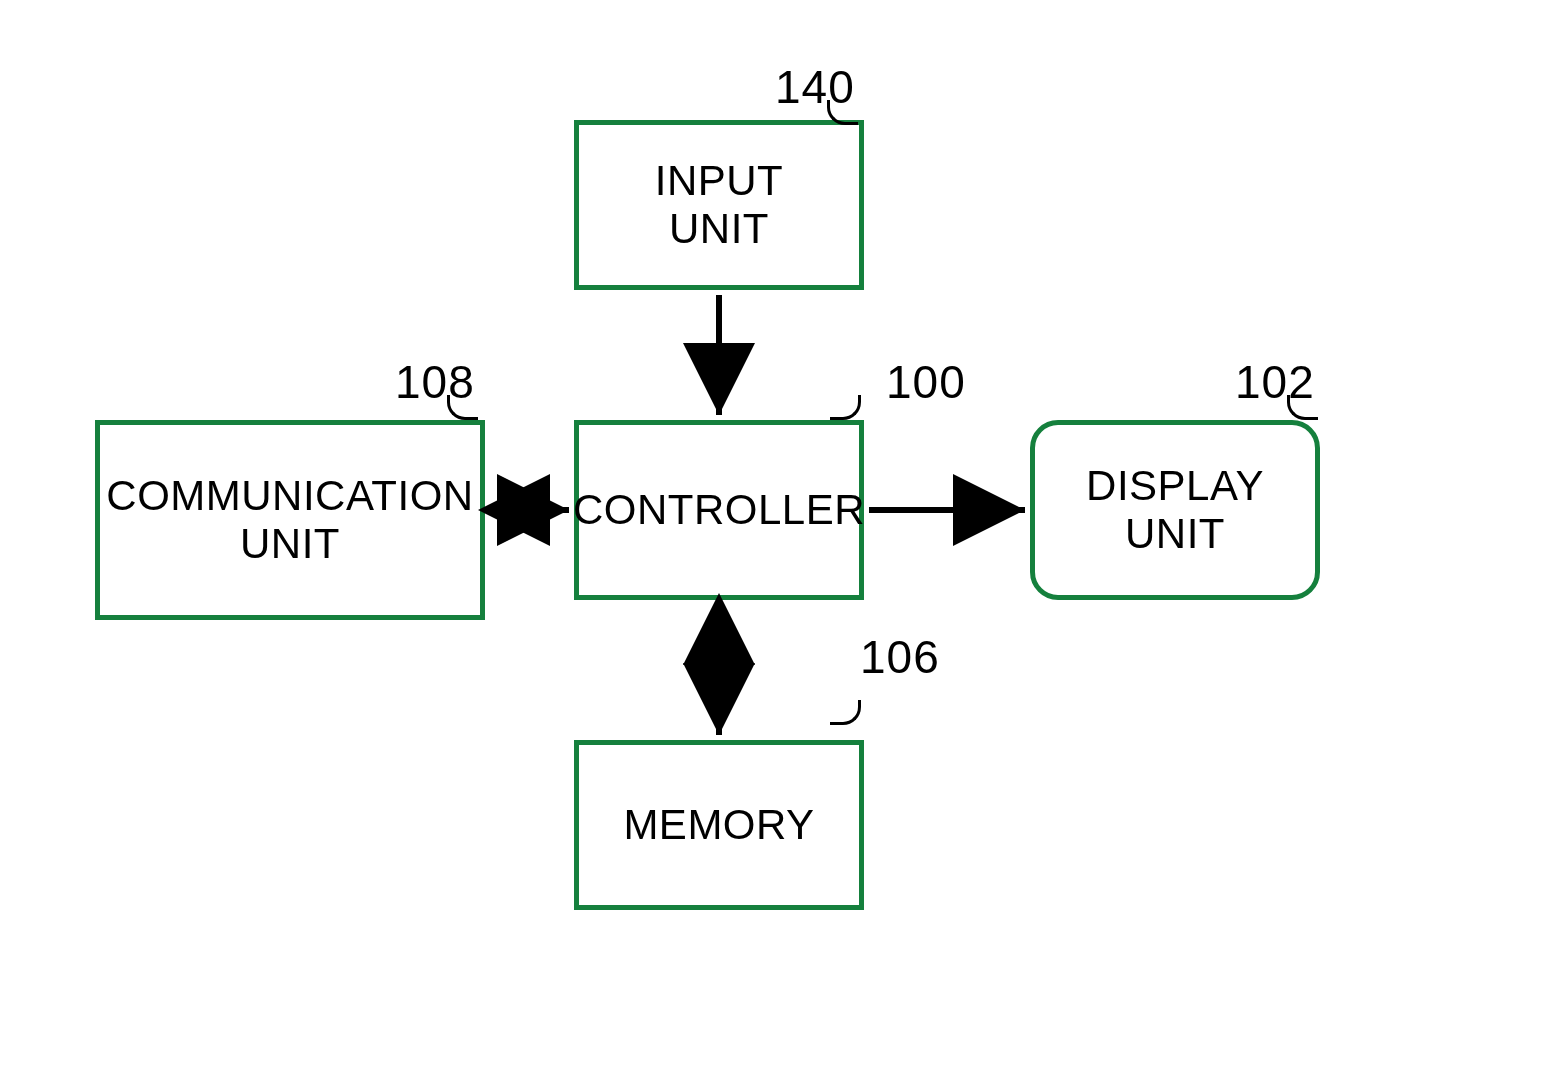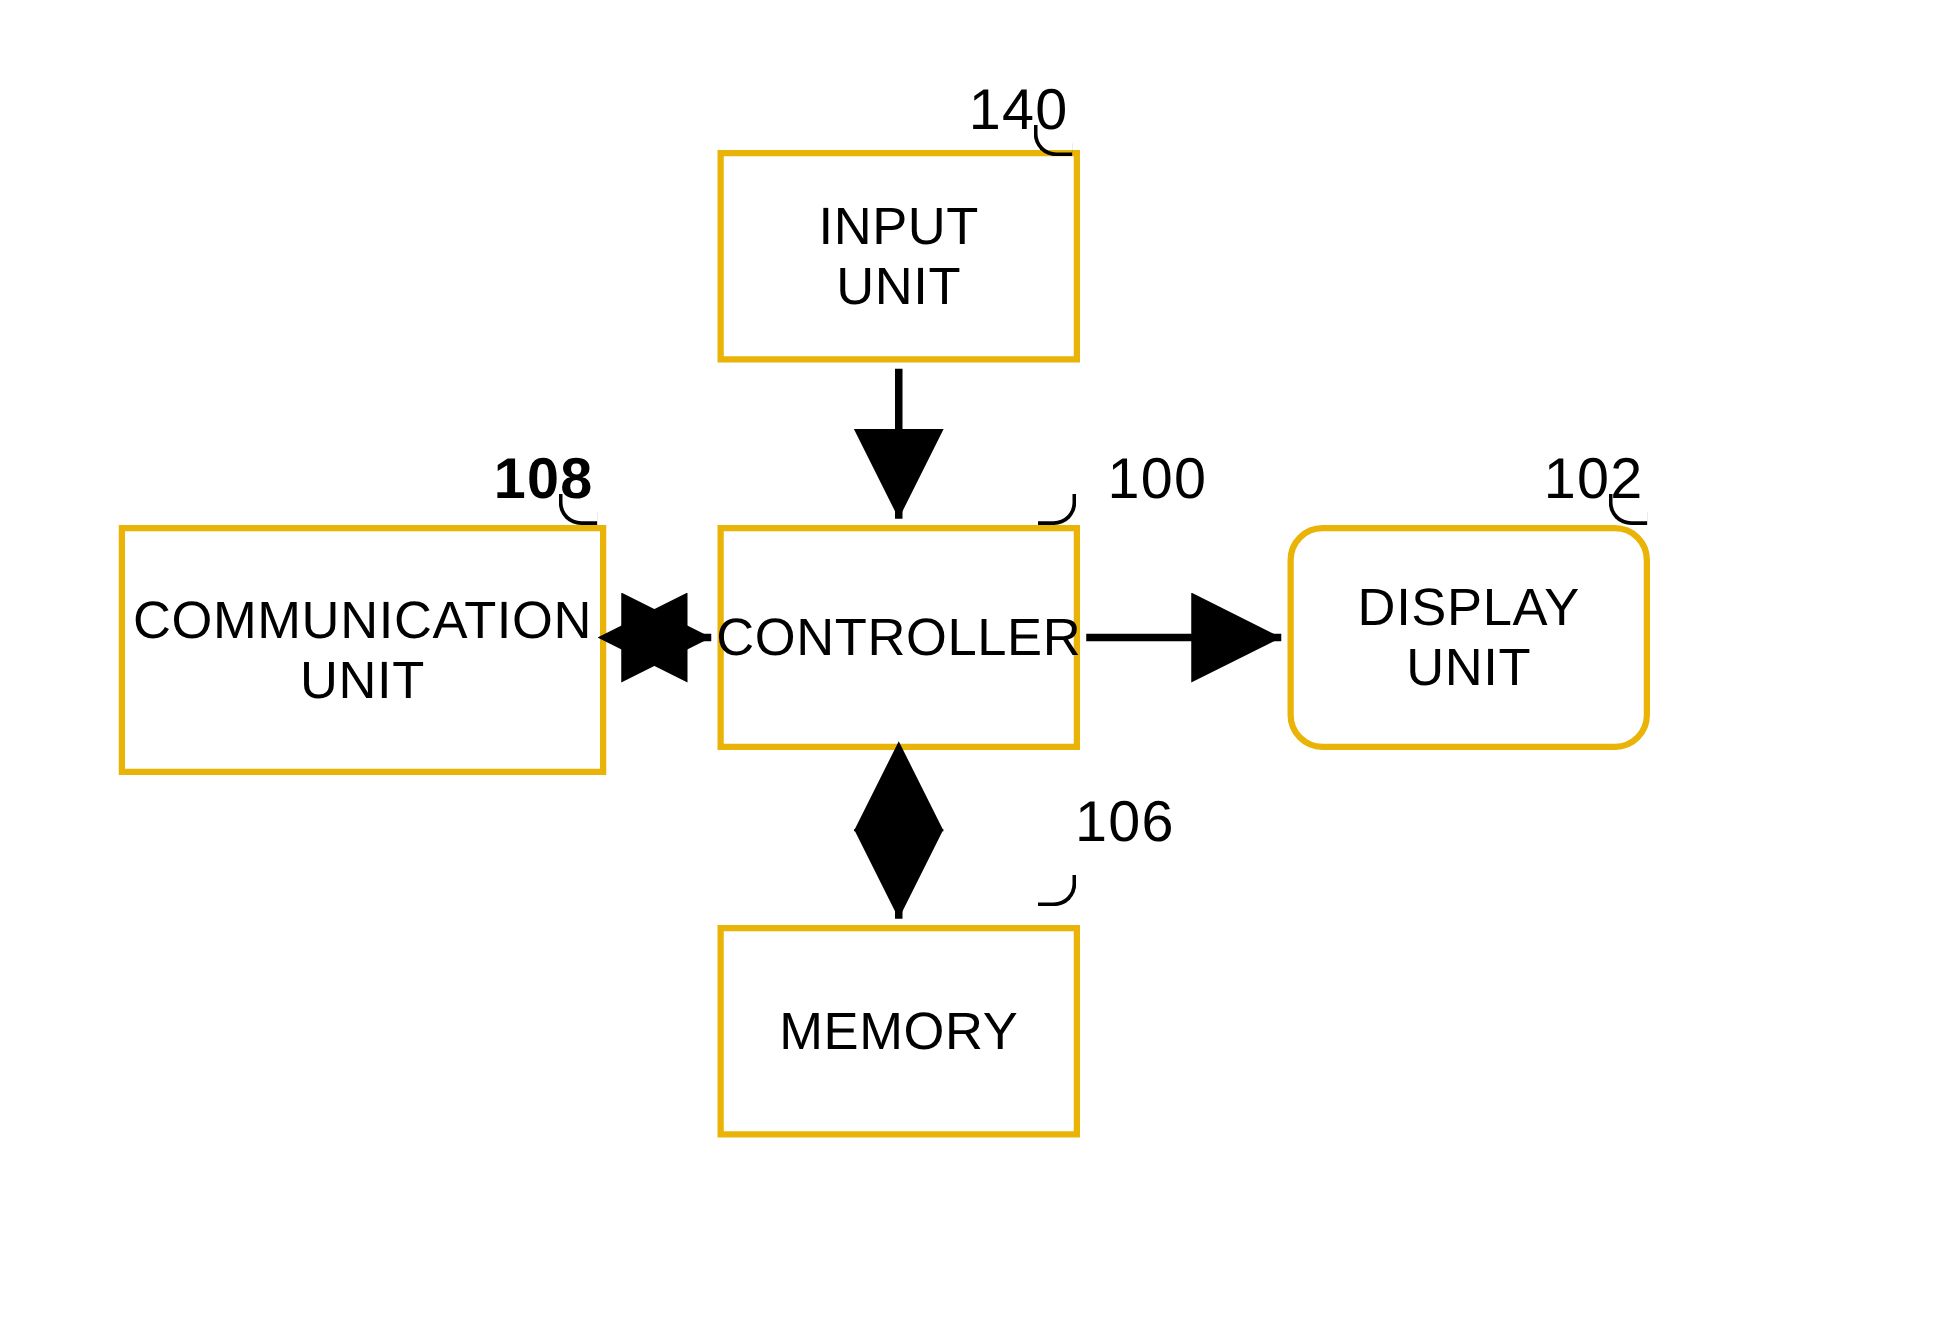--- a/index.html
+++ b/index.html
@@ -10,21 +10,21 @@
     background: #ffffff;
     font-family: Arial, Helvetica, sans-serif;
   }
   .canvas {
     position: relative;
     width: 1547px;
     height: 1069px;
   }
   .box {
     position: absolute;
-    border: 5px solid #eab308;
+    border: 5px solid #15803d;
     background: #fff;
     display: flex;
     align-items: center;
     justify-content: center;
     text-align: center;
     font-size: 42px;
     line-height: 1.15;
     font-weight: 400;
     letter-spacing: 0.5px;
     box-sizing: border-box;
@@ -60,21 +60,21 @@
 
   <div class="box" style="left:574px; top:120px; width:290px; height:170px;">
     <span>INPUT<br>UNIT</span>
   </div>
   <div class="label" style="left:775px; top:60px;">140</div>
   <div class="leader" style="left:827px; top:100px;"></div>
 
   <div class="box" style="left:95px; top:420px; width:390px; height:200px;">
     <span>COMMUNICATION<br>UNIT</span>
   </div>
-  <div class="label" style="left:395px; top:355px;font-weight:bold;">108</div>
+  <div class="label" style="left:395px; top:355px;">108</div>
   <div class="leader" style="left:447px; top:395px;"></div>
 
   <div class="box" style="left:574px; top:420px; width:290px; height:180px;">
     <span>CONTROLLER</span>
   </div>
   <div class="label" style="left:886px; top:355px;">100</div>
   <div class="leader" style="left:830px; top:395px; transform: scaleX(-1);"></div>
 
   <div class="box" style="left:1030px; top:420px; width:290px; height:180px;border-radius:28px;">
     <span>DISPLAY<br>UNIT</span>

